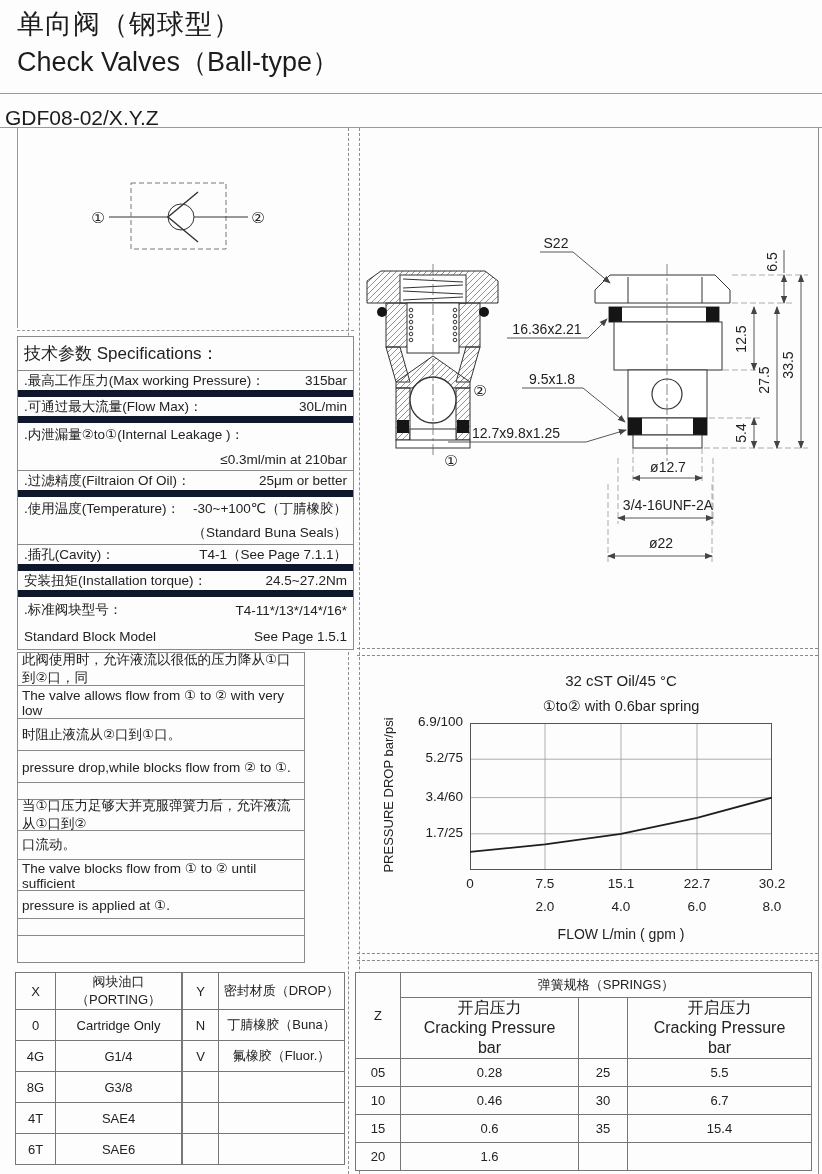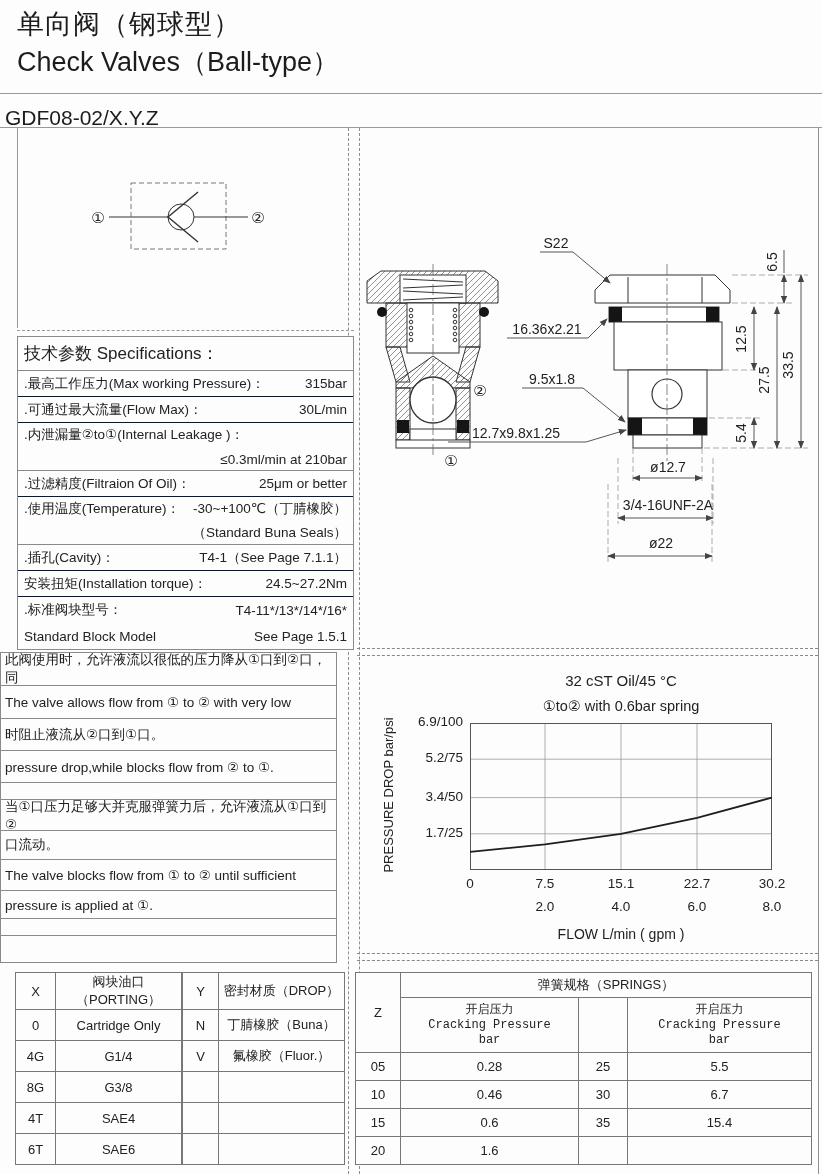--- a/index.html
+++ b/index.html
@@ -15,32 +15,32 @@
   .title-en{position:absolute;left:17px;top:44px;font-size:27px;color:#1c1c1c;}
   .model{position:absolute;left:5px;top:98px;font-size:21px;color:#1c1c1c;margin-top:8px;}
 
   
   .schem-box{position:absolute;left:17px;top:128px;width:337px;height:200px;border-left:1px solid #999;}
   .schem-svg{position:absolute;left:58px;top:37px;}
 
   
   .specs{position:absolute;left:17px;top:336px;width:337px;border:1px solid #8a8a8a;box-sizing:border-box;background:#fdfdfd;}
   .dline{position:absolute;left:17px;top:330px;width:337px;border-top:1px dashed #999;}
-  .srow{display:flex;justify-content:space-between;align-items:center;border-bottom:1px solid #0f172a;
+  .srow{display:flex;justify-content:space-between;align-items:center;border-bottom:7px solid #0f172a;
         padding:0 6px;font-size:13.5px;box-sizing:border-box;}
   .srow:last-child{border-bottom:none;}
   .srow2{display:block;border-bottom:1px solid #8a8a8a;padding:0 6px;font-size:13.5px;box-sizing:border-box;}
   .srow2 .ln{display:flex;justify-content:space-between;align-items:center;}
   .h34{height:34px;} .h26{height:26px;} .h48{height:48px;} .h52{height:52px;}
   .h48 .ln,.h52 .ln{height:24px;} .h52 .ln{height:26px;}
   .spec-head{font-size:17px;border-bottom:1px solid #8a8a8a;display:flex;align-items:center;padding:0 6px;box-sizing:border-box;}
   .val{white-space:nowrap;}
 
   
-  .desc{position:absolute;left:0;top:652px;width:337px;border:1px solid #8a8a8a;border-bottom:none;box-sizing:border-box;}
+  .desc{position:absolute;left:17px;top:652px;width:288px;border:1px solid #8a8a8a;border-bottom:none;box-sizing:border-box;}
   .dl{border-bottom:1px solid #8a8a8a;display:flex;align-items:center;padding:0 4px;font-size:13.5px;box-sizing:border-box;}
   .dh33{height:33px;}.dh32{height:32px;}.dh31{height:31px;}.dh29{height:29px;}.dh28{height:28px;}.dh17{height:17px;}.dh27{height:27px;}
 
   
   .drawsvg{position:absolute;left:360px;top:128px;}
   .metal{fill:url(#hatch);stroke:#333;stroke-width:1;}
   .white{fill:#fff;stroke:#333;stroke-width:1;}
   .blackseal{fill:#151515;stroke:none;}
   .thin{stroke:#333;stroke-width:1;fill:none;}
   .cl{stroke:#666;stroke-width:0.8;fill:none;stroke-dasharray:11 3 3 3;}
@@ -61,21 +61,21 @@
   .ytick{position:absolute;left:18px;width:80px;text-align:right;}
   .xtick{position:absolute;width:50px;text-align:center;}
   .c-xlabel{position:absolute;left:105px;top:266px;width:302px;text-align:center;font-size:14px;}
   .c-ylabel{position:absolute;left:16px;top:230px;width:190px;text-align:center;font-size:13px;
             transform:rotate(-90deg);transform-origin:0 0;}
 
   
   table.bt{position:absolute;border-collapse:collapse;font-size:13px;text-align:center;color:#222;table-layout:fixed;background:#fdfdfd;}
   table.bt td{border:1px solid #777;height:30px;padding:0 2px;overflow:hidden;}
   table.bt tr.th td{height:36px;}
-  .ztable td.sph{font-size:12px;line-height:1.25;font-family:Liberation Mono, monospace;}
+  .ztable td.sph{font-size:16px;line-height:1.25;}
   .ztable tr.tr-title td{height:24px;}
   .ztable tr.tr-head td{height:54px;}
   .ztable tr.dr td{height:27px;}
 </style>
 </head>
 <body>
 
 <div class="page">
 
   <div class="title-cn">单向阀（钢球型）</div>
@@ -277,21 +277,21 @@
   </svg>
 
   <div class="hdash" style="left:357px;top:648px;width:461px;"></div>
 
   <div class="chart">
     <div class="c-title">32 cST Oil/45 °C</div>
     <div class="c-sub">①to② with 0.6bar spring</div>
     <div class="c-ylabel">PRESSURE DROP bar/psi</div>
     <span class="ytick" style="top:54px;">6.9/100</span>
     <span class="ytick" style="top:90px;">5.2/75</span>
-    <span class="ytick" style="top:129px;">3.4/50</span>
+    <span class="ytick" style="top:129px;">3.4/60</span>
     <span class="ytick" style="top:165px;">1.7/25</span>
     <svg id="chart-svg" class="c-plot" width="302" height="147" viewBox="0 0 302 147">
       <path id="grid-path" class="gridp" d="M75.0 0 V147 M151.0 0 V147 M227.0 0 V147 M302.0 0 V147 M0 110.8 H302 M0 74.6 H302 M0 36.2 H302 M0 0.0 H302 "></path>
       <rect class="plot-border" x="0.5" y="0.5" width="301" height="146"></rect>
       <path id="curve-path" class="curvep" d="M0.0 128.9 L75.0 121.4 L151.0 110.8 L227.0 94.8 L302.0 74.6"></path>
     </svg>
     <span class="xtick" style="left:80px;top:216px;">0</span>
     <span class="xtick" style="left:155px;top:216px;">7.5</span>
     <span class="xtick" style="left:231px;top:216px;">15.1</span>
     <span class="xtick" style="left:307px;top:216px;">22.7</span>

